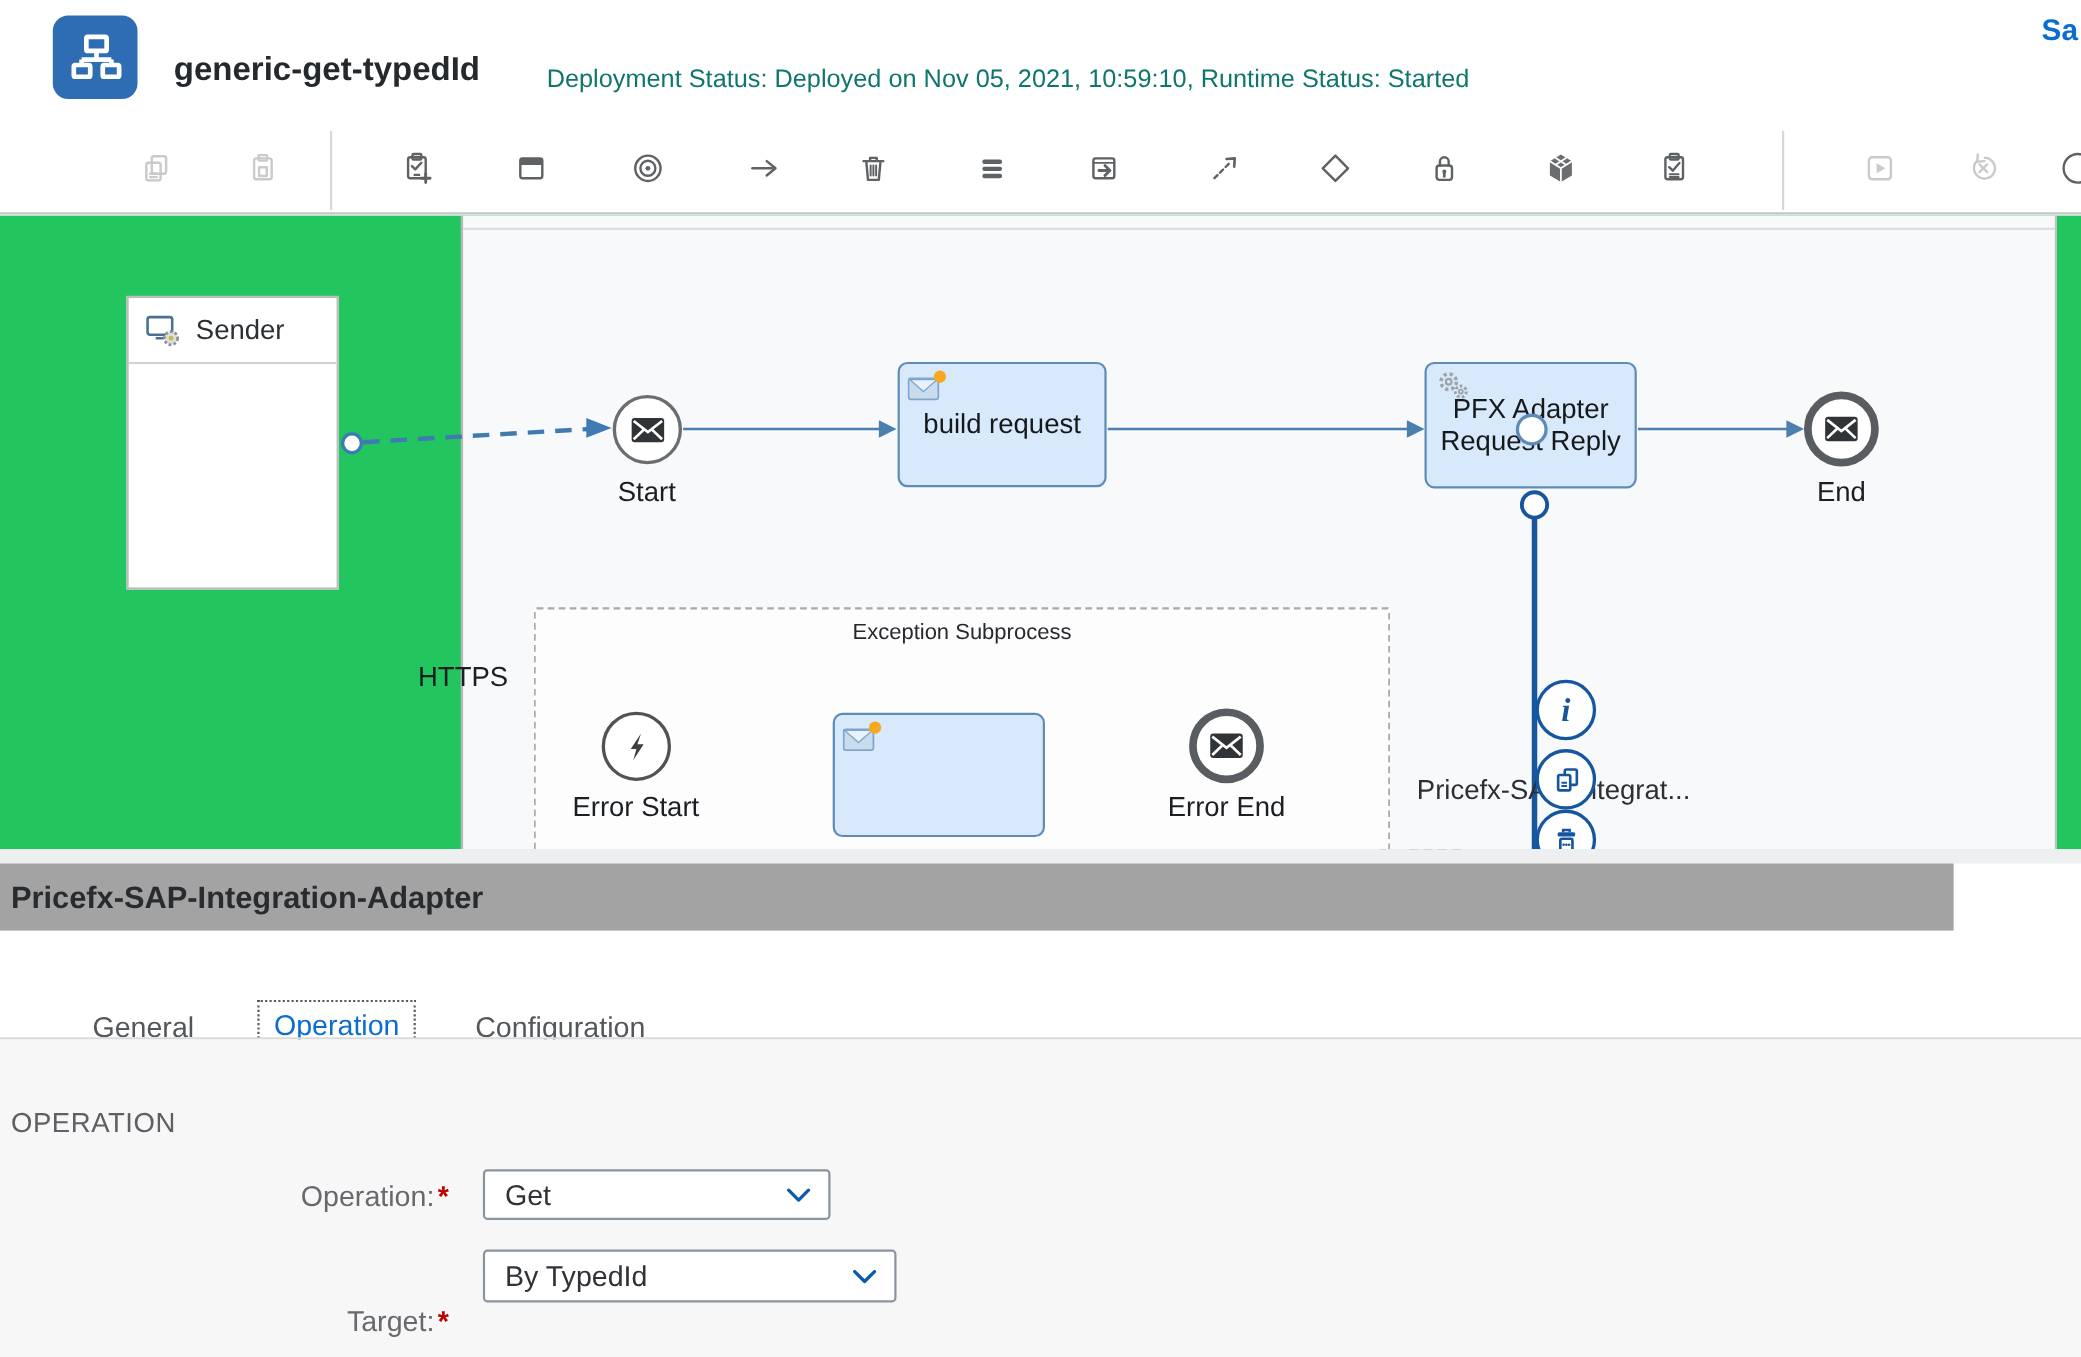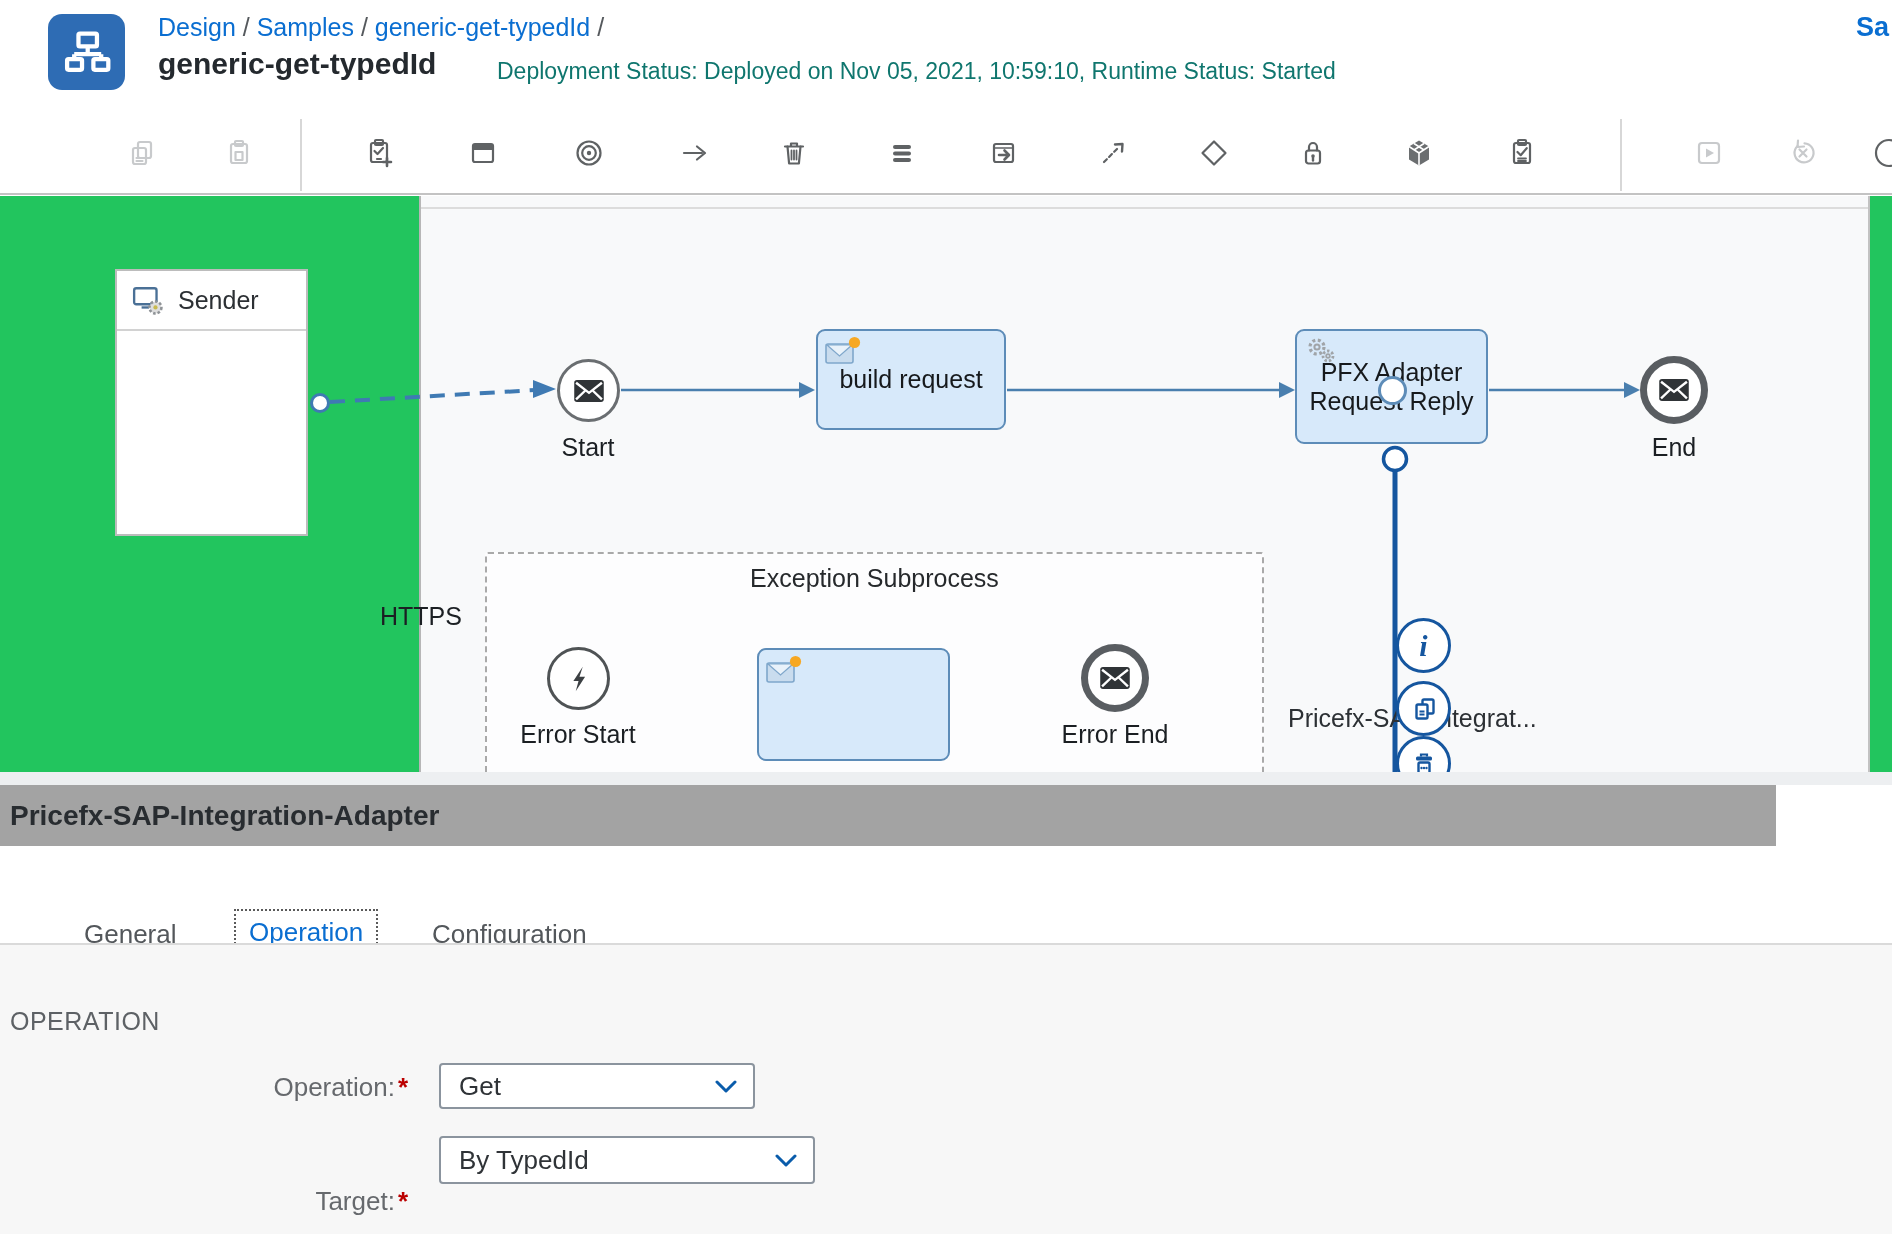--- a/index.html
+++ b/index.html
@@ -39,21 +39,21 @@
   .evt-end   { border:7px solid #595d61; width:68px; height:68px; }
   .node-label { position:absolute; font-size:25px; color:#1b1f23; text-align:center; white-space:nowrap; }
 
   .task { position:absolute; background:#d7e9fa; border:2px solid #5d8cb8; border-radius:9px;
           display:flex; align-items:center; justify-content:center; text-align:center;
           font-size:25px; color:#16191c; line-height:1.16; cursor:pointer; }
   .task-icon { position:absolute; left:7px; top:5px; }
 
   .subprocess { position:absolute; left:485px; top:356px; width:779px; height:240px;
                 border:2px dashed #a9a9a9; background:#fdfdfe; border-radius:3px; }
-  .sub-title { position:absolute; left:485px; top:368px; width:779px; text-align:center; font-size:25px; color:#26292c; }
+  .sub-title { position:absolute; left:485px; top:368px; width:779px; text-align:center; font-size:20px; color:#26292c; }
 
   .mid-circle { position:absolute; left:1378px; top:180px; width:29px; height:29px; border-radius:50%;
                 background:#fff; border:3px solid #5d8cb8; }
   .ctx-btn { position:absolute; width:55px; height:55px; border-radius:50%; background:#fff;
              border:3px solid #15569f; display:flex; align-items:center; justify-content:center; cursor:pointer; }
   .conn-label { position:absolute; left:1288px; top:508px; font-size:25px; color:#2c3034; white-space:nowrap; }
 
   .bluesq { position:absolute; width:8px; height:7px; background:#15569f; }
   .bluefade { position:absolute; left:1330px; top:773px; width:124px; height:4px;
               background:linear-gradient(to right,#15569f 30%,rgba(21,86,159,0)); }
@@ -84,28 +84,20 @@
 
   <div class="abs hdr-icon">
     <svg width="54" height="54" viewBox="0 0 76 76">
       <g stroke="#fff" stroke-width="6" fill="none">
         <rect x="26" y="12" width="26" height="18" rx="2"></rect>
         <path d="M39,30 V41 M20,41 H58 M20,41 V48 M58,41 V48"></path>
         <rect x="10" y="48" width="21" height="15" rx="2"></rect>
         <rect x="47" y="48" width="21" height="15" rx="2"></rect>
       </g>
     </svg>
-  </div>
-  <div class="abs breadcrumb">
-    <a>Design</a>
-    <span> / </span>
-    <a>Samples</a>
-    <span> / </span>
-    <a>generic-get-typedId</a>
-    <span> /</span>
   </div>
   <div class="abs page-title">generic-get-typedId</div>
   <div class="abs status-text">Deployment Status: Deployed on Nov 05, 2021, 10:59:10, Runtime Status: Started</div>
   <div class="abs save-link">Sa</div>
 
   <div class="abs toolbar">
     <div class="tbtn" style="left:125px">
       <svg width="32" height="32" viewBox="0 0 32 32" class="ticon-d">
         <rect x="12" y="5" width="13" height="16" rx="2"></rect>
           <rect x="7" y="11" width="13" height="16" rx="2"></rect>
@@ -268,21 +260,21 @@
     <div class="node-label" style="left:380px; top:406px;">HTTPS</div>
 
     <div class="evt evt-start" style="left:557px; top:163px;">
       <svg width="32" height="24" viewBox="0 0 34 26">
         <rect x="1" y="1" width="32" height="24" rx="3" fill="#303437"></rect>
         <path d="M3,4 L17,15 L31,4 M3,22 L12.5,13 M31,22 L21.5,13" stroke="#fff" stroke-width="2.6" fill="none"></path>
       </svg>
     </div>
     <div class="node-label" style="left:538px; top:237px; width:100px;">Start</div>
 
-    <div class="task" style="left:816px; top:133px; width:190px; height:101px;">
+    <div class="task" style="left:816px; top:133px; width:190px; height:114px;">
       <svg class="task-icon" width="37" height="31" viewBox="0 0 37 31">
         <rect x="1" y="8" width="27" height="19" rx="2" fill="#c9dcee" stroke="#7fa7cb" stroke-width="1.6"></rect>
         <polygon points="2,9 27,9 14.5,20" fill="#e9f2fa" stroke="#7fa7cb" stroke-width="1.2"></polygon>
         <circle cx="29.5" cy="6.5" r="5.6" fill="#f7a823"></circle>
       </svg>
       <div style="width:165px">build request</div>
     </div>
 
     <div class="task" style="left:1295px; top:133px; width:193px; height:115px;">
       <svg class="task-icon" width="34" height="30" viewBox="0 0 34 30">

